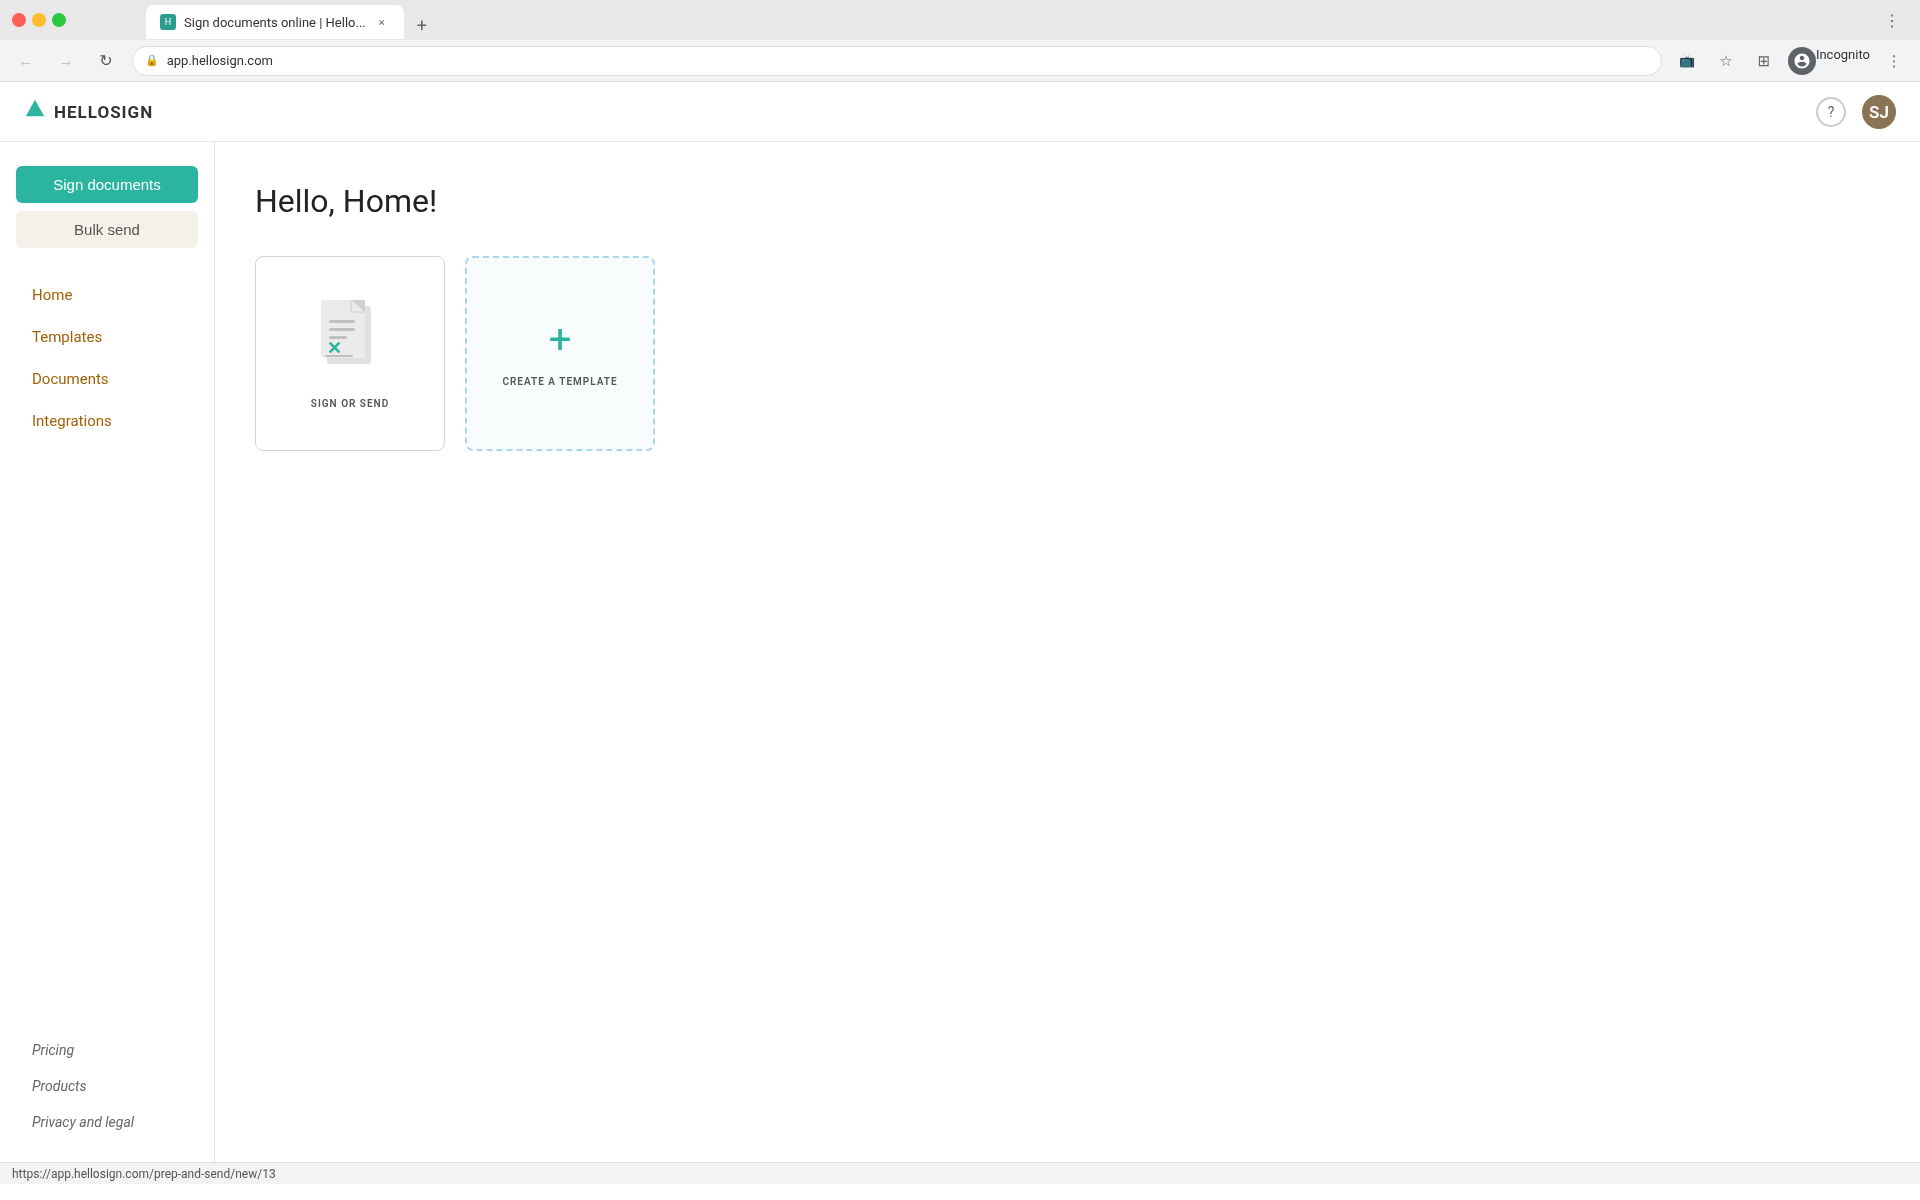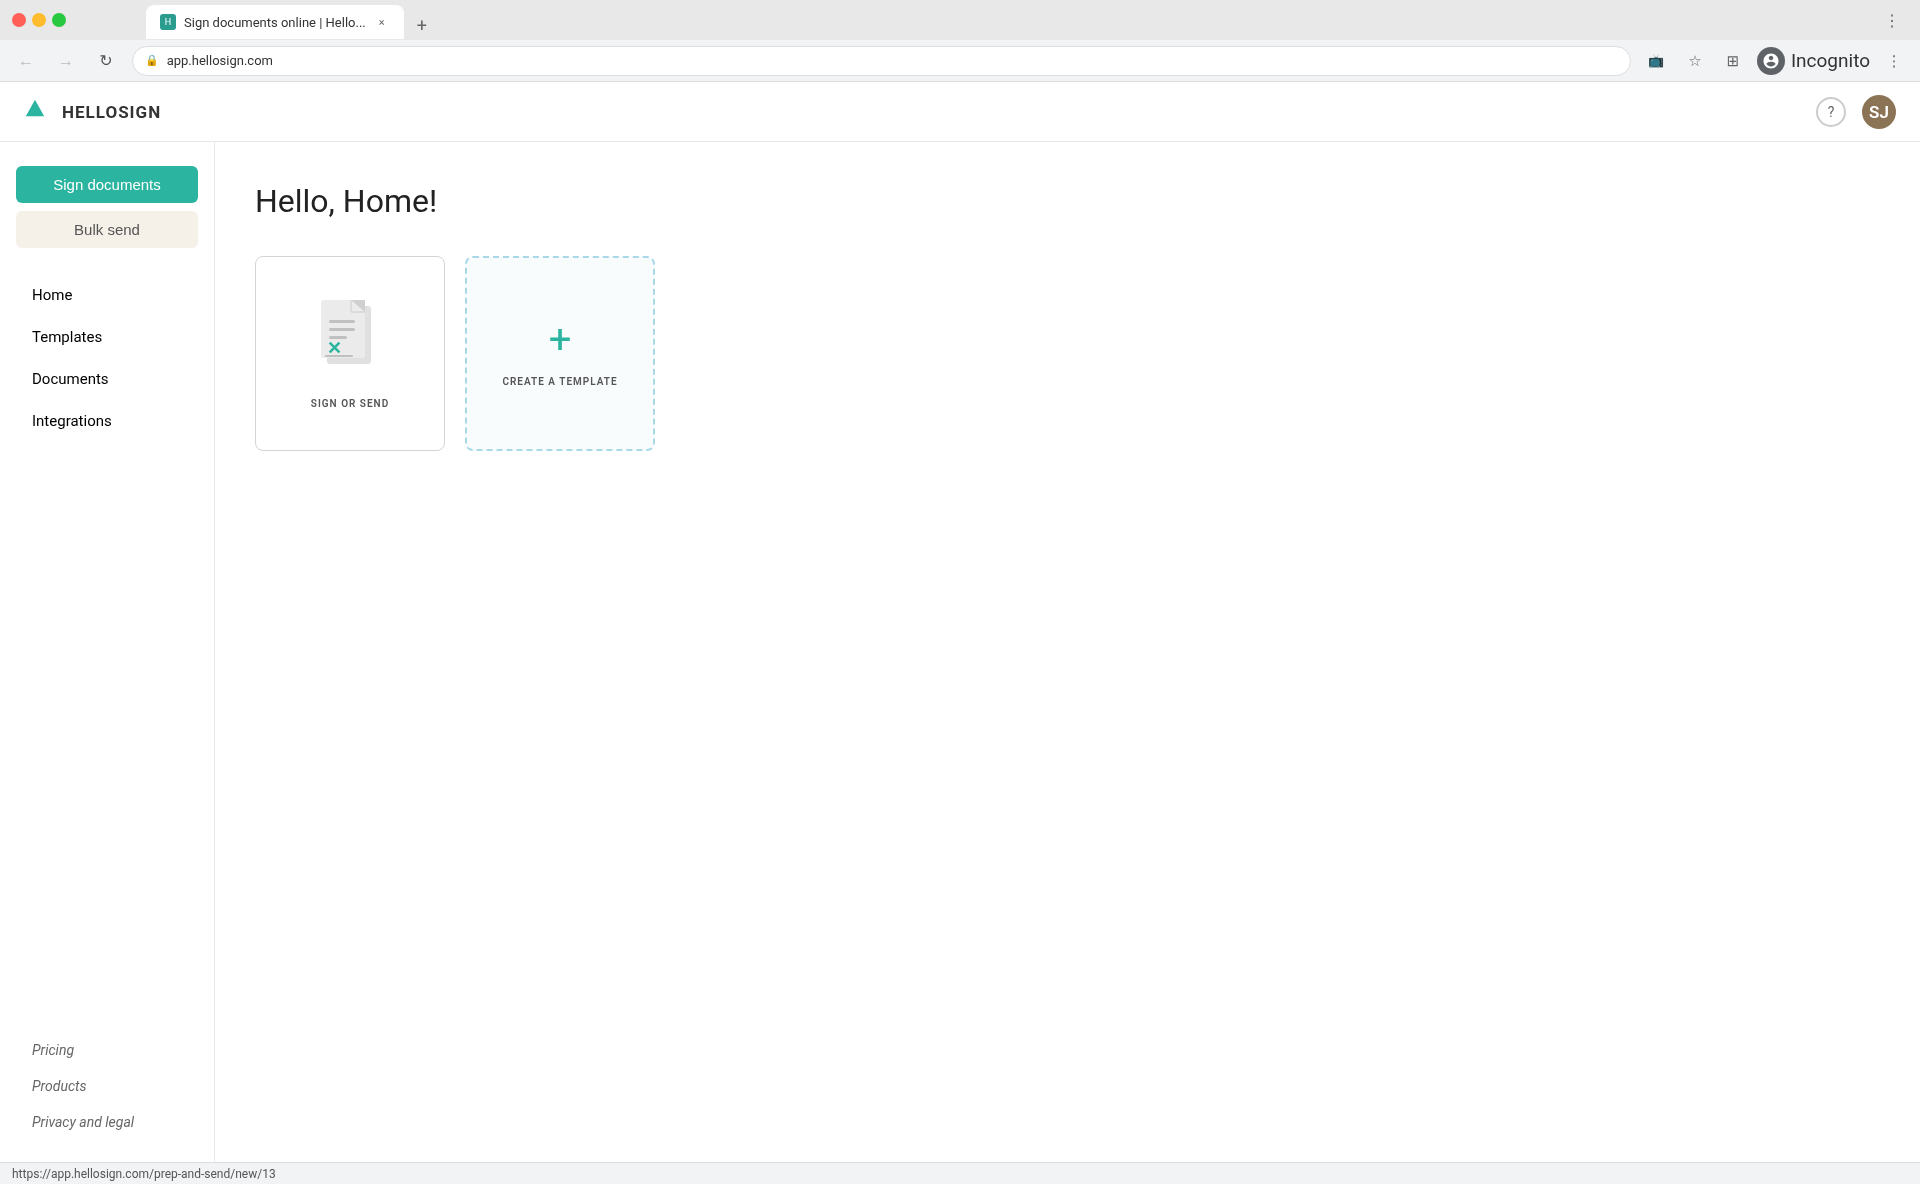--- a/index.html
+++ b/index.html
@@ -144,23 +144,21 @@
       border-radius: 50%;
       display: flex;
       align-items: center;
       justify-content: center;
       font-size: 15px;
       color: #666;
       cursor: pointer;
     }
     .incognito-badge {
       display: flex;
-      align-items: center;
-      gap: 6px;
-      font-size: 19px;
+      font-size: 13px;
       color: #333;
     }
     .incognito-avatar {
       width: 28px;
       height: 28px;
       border-radius: 50%;
       background: #5f6368;
       display: flex;
       align-items: center;
       justify-content: center;
@@ -182,21 +180,21 @@
       background: #fff;
       border-bottom: 1px solid #e8e8e8;
       display: flex;
       align-items: center;
       padding: 0 24px;
       justify-content: space-between;
     }
     .logo {
       display: flex;
       align-items: center;
-      gap: 16px;
+      gap: 8px;
       color: #333;
       font-weight: 700;
       font-size: 18px;
     }
     .logo-icon {
       color: #2bb5a0;
       font-size: 20px;
       font-weight: 900;
     }
     .header-right {
@@ -267,21 +265,21 @@
       border: none;
     }
     .sidebar-btn-secondary {
       background: #f5f0e8;
       color: #555;
       border: none;
     }
     .sidebar-nav-item {
       padding: 10px 16px;
       font-size: 15px;
-      color: #000000;
+      color: #a16207;
       cursor: pointer;
       border-radius: 6px;
     }
 
     .sidebar-footer {
       display: flex;
       flex-direction: column;
       gap: 4px;
     }
     .sidebar-footer-link {

